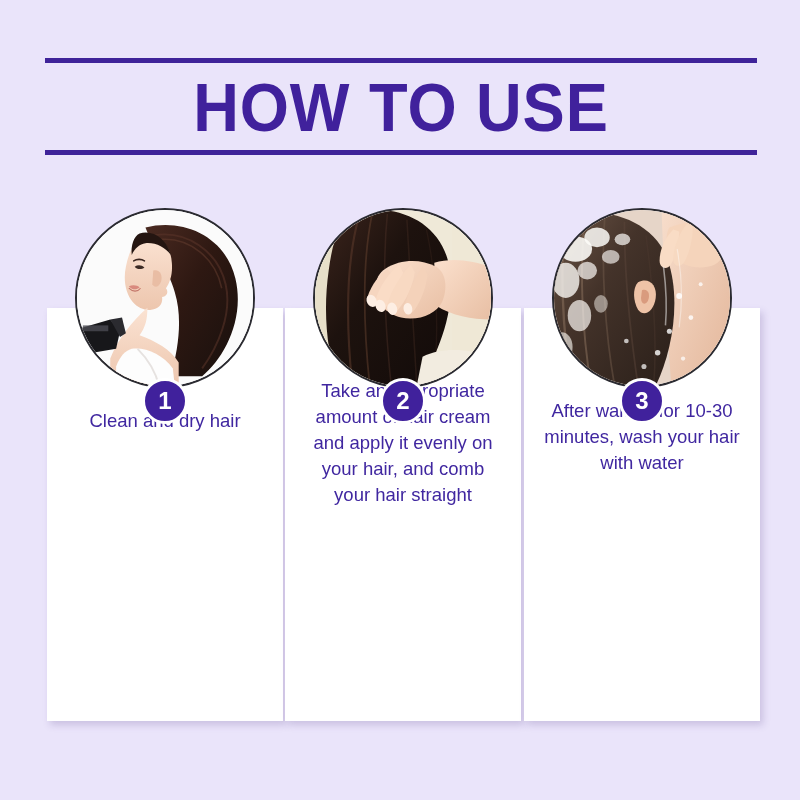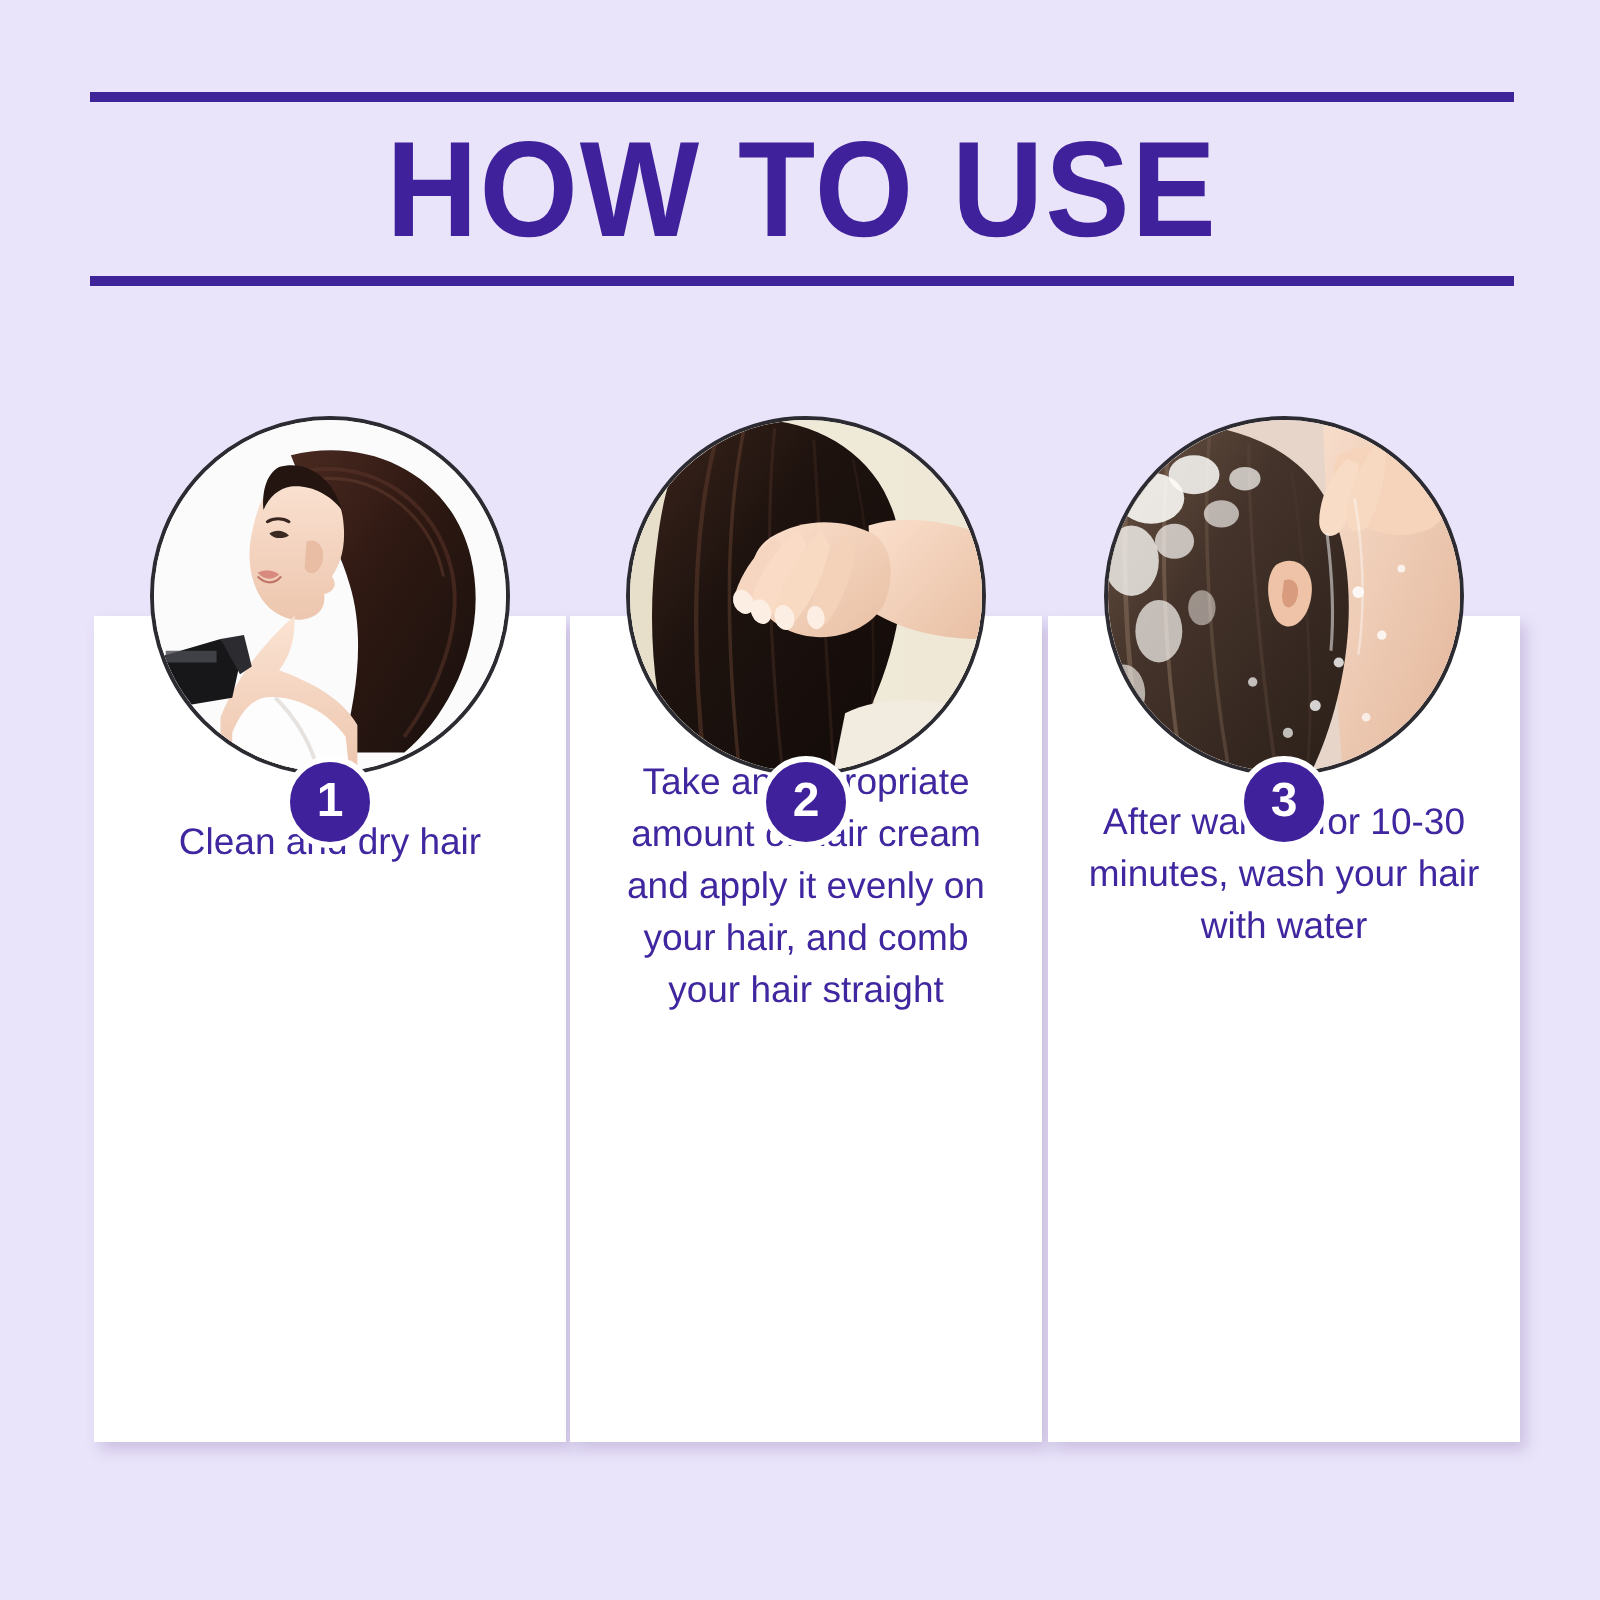--- a/index.html
+++ b/index.html
@@ -12,21 +12,21 @@
     background: #eae4fa;
     font-family: "Liberation Sans", sans-serif;
     overflow: hidden;
     position: relative;
   }
 
   
   #header {
     position: absolute;
     left: 45px;
-    top: 46px;
+    top: 58px;
     width: 712px;
     height: 100px;
   }
   .rule {
     position: absolute;
     left: 0;
     width: 712px;
     height: 5px;
     background: #3f2399;
   }

